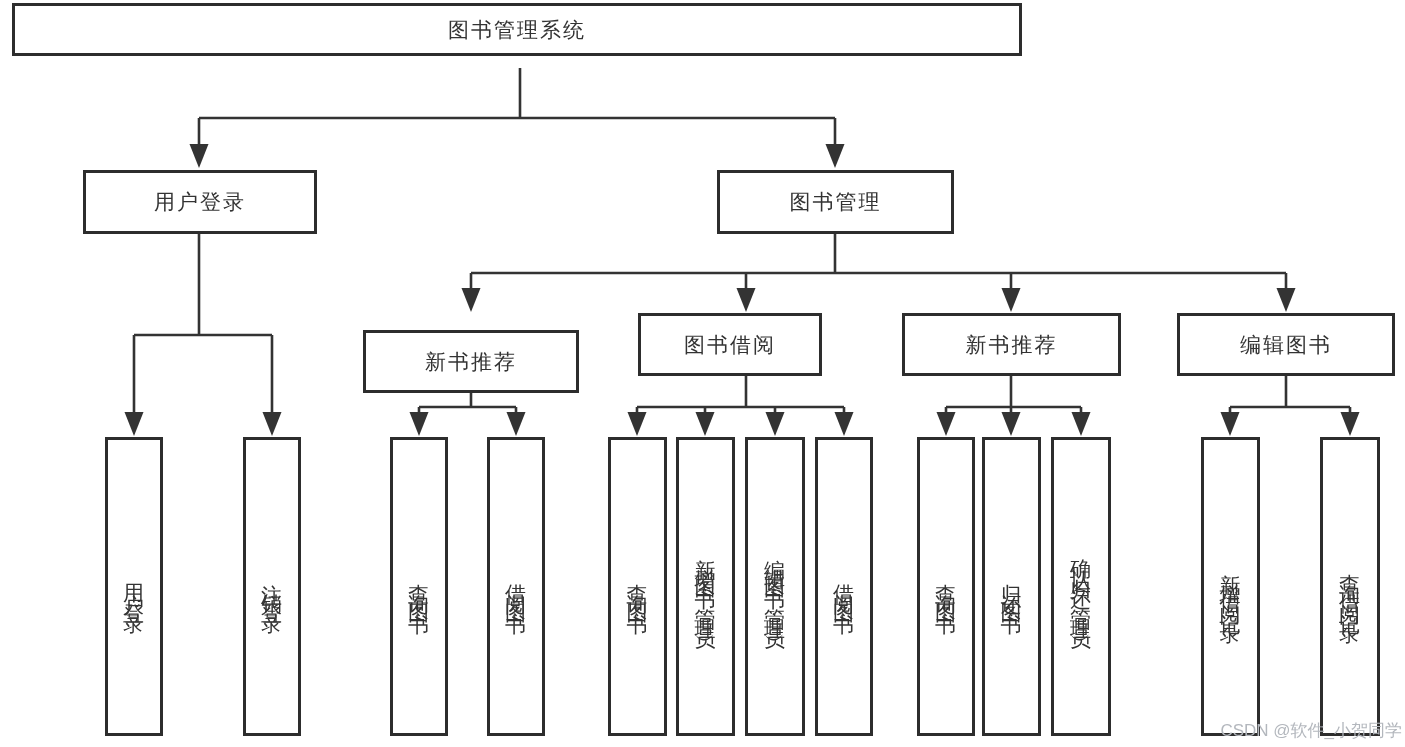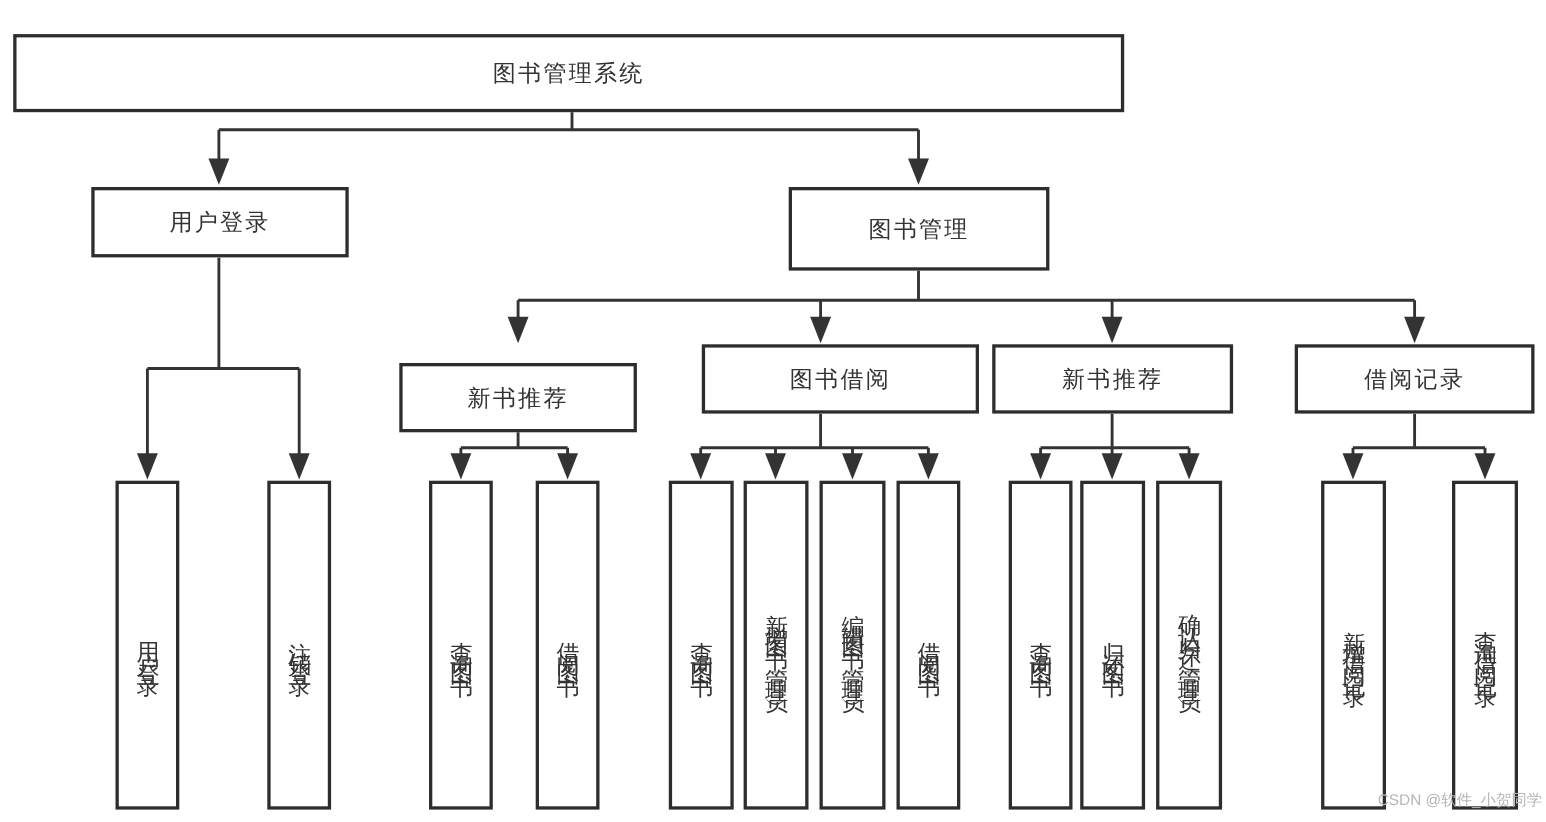--- a/index.html
+++ b/index.html
@@ -43,21 +43,21 @@
     font-size: 21px;
     color: #333333;
     letter-spacing: 10px;
     line-height: 1;
     white-space: nowrap;
   }
   .watermark {
     position: absolute;
     top: 719px;
     right: 3px;
-    font-size: 14px;
+    font-size: 17px;
     color: #b3b7bd;
     z-index: 5;
     white-space: nowrap;
   }
 </style>
 </head>
 <body>
 
 <div class="stage">
 
@@ -94,42 +94,42 @@
       <polygon points="765.5,412 784.5,412 775,436"></polygon>
       <polygon points="834.5,412 853.5,412 844,436"></polygon>
       <polygon points="936.5,412 955.5,412 946,436"></polygon>
       <polygon points="1001.5,412 1020.5,412 1011,436"></polygon>
       <polygon points="1071.5,412 1090.5,412 1081,436"></polygon>
       <polygon points="1220.5,412 1239.5,412 1230,436"></polygon>
       <polygon points="1340.5,412 1359.5,412 1350,436"></polygon>
     </g>
   </svg>
 
-  <div class="box" style="left:12px;top:31px;width:1010px;height:71px">
+  <div class="box" style="left:12px;top:3px;width:1010px;height:53px">
     <span class="lbl">图书管理系统</span>
   </div>
 
   <div class="box" style="left:83px;top:170px;width:234px;height:64px">
     <span class="lbl">用户登录</span>
   </div>
-  <div class="box" style="left:717px;top:170px;width:237px;height:76px">
+  <div class="box" style="left:717px;top:170px;width:237px;height:64px">
     <span class="lbl">图书管理</span>
   </div>
 
   <div class="box" style="left:363px;top:330px;width:216px;height:63px">
     <span class="lbl">新书推荐</span>
   </div>
-  <div class="box" style="left:638px;top:313px;width:252px;height:63px">
+  <div class="box" style="left:638px;top:313px;width:184px;height:63px">
     <span class="lbl">图书借阅</span>
   </div>
   <div class="box" style="left:902px;top:313px;width:219px;height:63px">
     <span class="lbl">新书推荐</span>
   </div>
   <div class="box" style="left:1177px;top:313px;width:218px;height:63px">
-    <span class="lbl">借阅记录</span>
+    <span class="lbl">编辑图书</span>
   </div>
 
   <div class="box" style="left:105px;top:437px;width:58px;height:299px">
     <span class="vtext">用户登录</span>
   </div>
   <div class="box" style="left:243px;top:437px;width:58px;height:299px">
     <span class="vtext">注销登录</span>
   </div>
 
   <div class="box" style="left:390px;top:437px;width:58px;height:299px">

